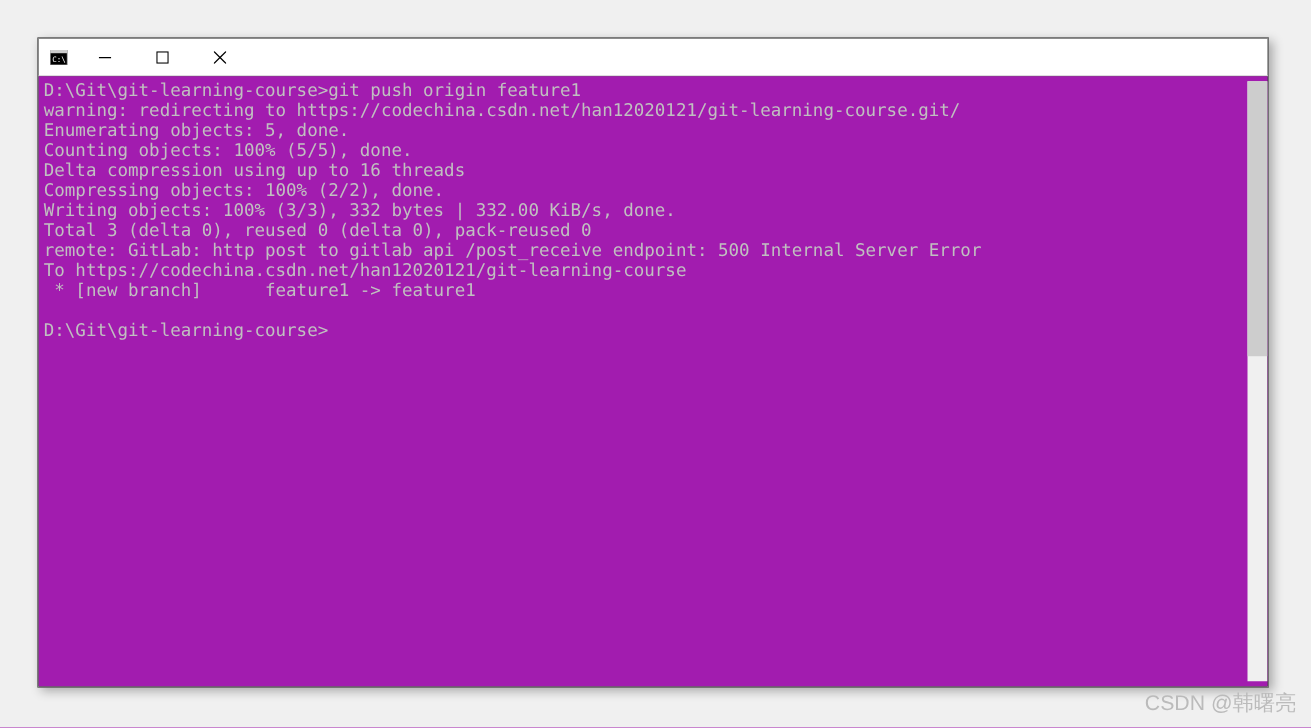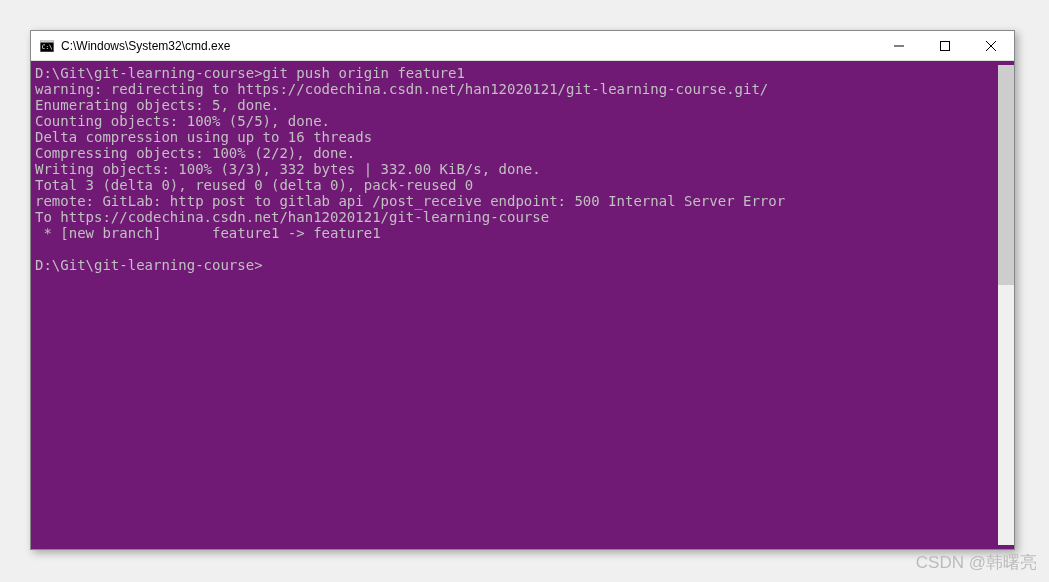--- a/index.html
+++ b/index.html
@@ -52,21 +52,21 @@
     .window-control {
       width: 46px;
       height: 100%;
       display: flex;
       align-items: center;
       justify-content: center;
       cursor: pointer;
     }
     .terminal-body {
       flex: 1;
-      background: #701a75;
+      background: #a21caf;
       color: #c0c0c0;
       font-family: "NSimSun", "SimSun", "Consolas", monospace;
       font-size: 14px;
       line-height: 16px;
       padding: 4px 0 4px 4px;
       overflow: hidden;
       white-space: pre;
       position: relative;
       display: flex;
     }
@@ -103,21 +103,20 @@
 
 <div class="window">
   <div class="titlebar">
     <span class="titlebar-icon">
       <svg class="cmd-icon-svg" viewBox="0 0 16 14">
         <rect x="0" y="0" width="16" height="14" fill="#000" stroke="#888" stroke-width="1"></rect>
         <rect x="0" y="0" width="16" height="3" fill="#ccc"></rect>
         <text x="2" y="11" font-size="7" fill="#fff" font-family="monospace">C:\</text>
       </svg>
     </span>
-    <span class="titlebar-title">C:\Windows\System32\cmd.exe</span>
     <div class="window-controls">
       <div class="window-control">
         <svg width="10" height="10" viewBox="0 0 10 10">
             <line x1="0" y1="5" x2="10" y2="5" stroke="#000" stroke-width="1"></line>
           </svg>
       </div>
       <div class="window-control">
         <svg width="10" height="10" viewBox="0 0 10 10">
             <rect x="0.5" y="0.5" width="9" height="9" fill="none" stroke="#000" stroke-width="1"></rect>
           </svg>

